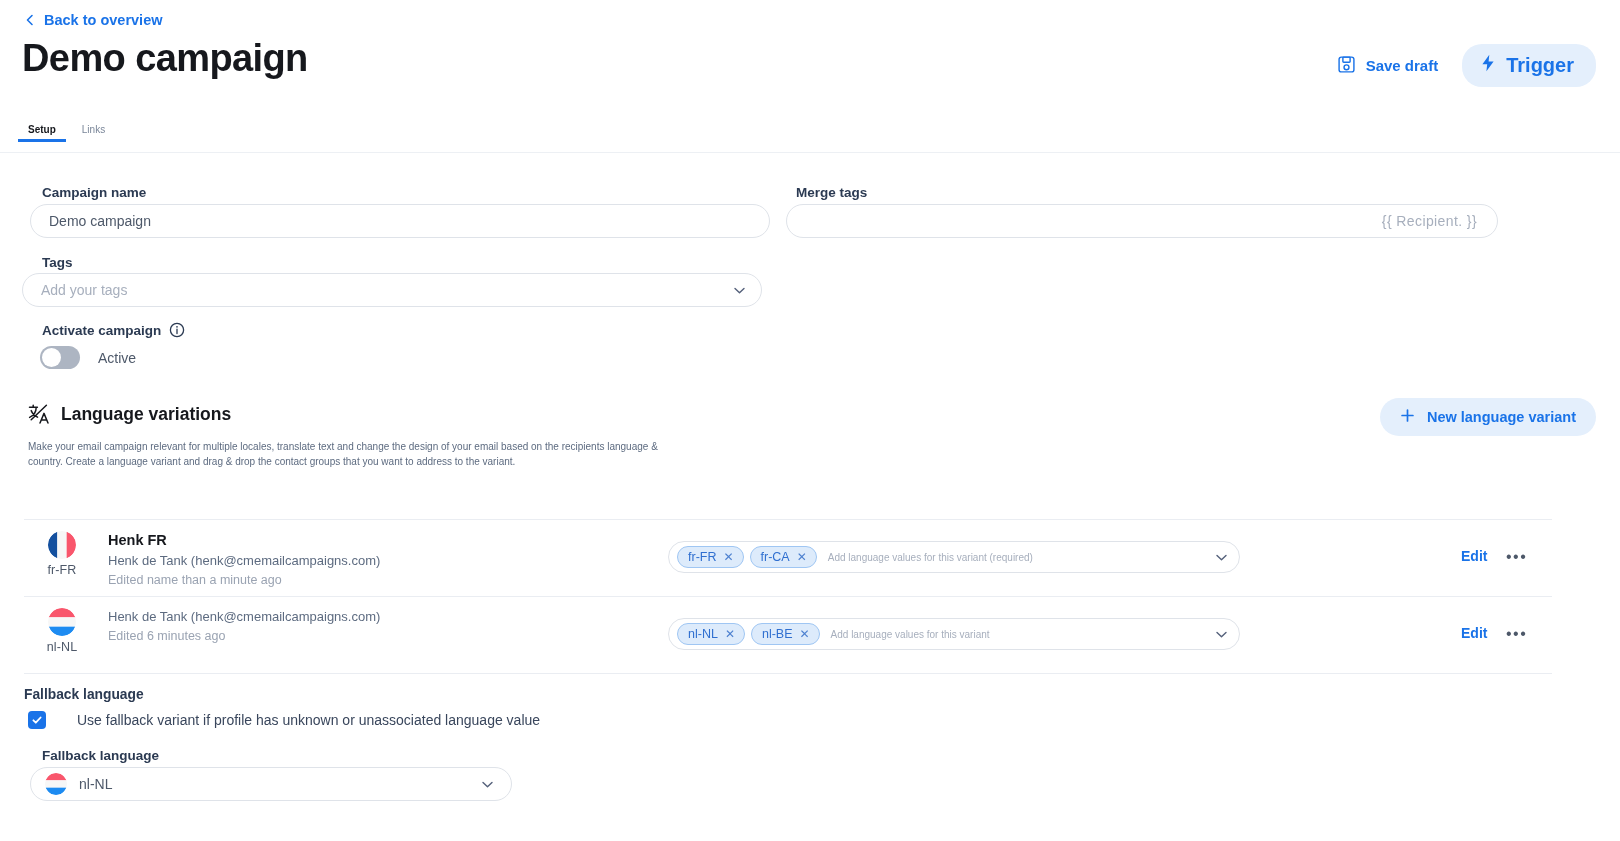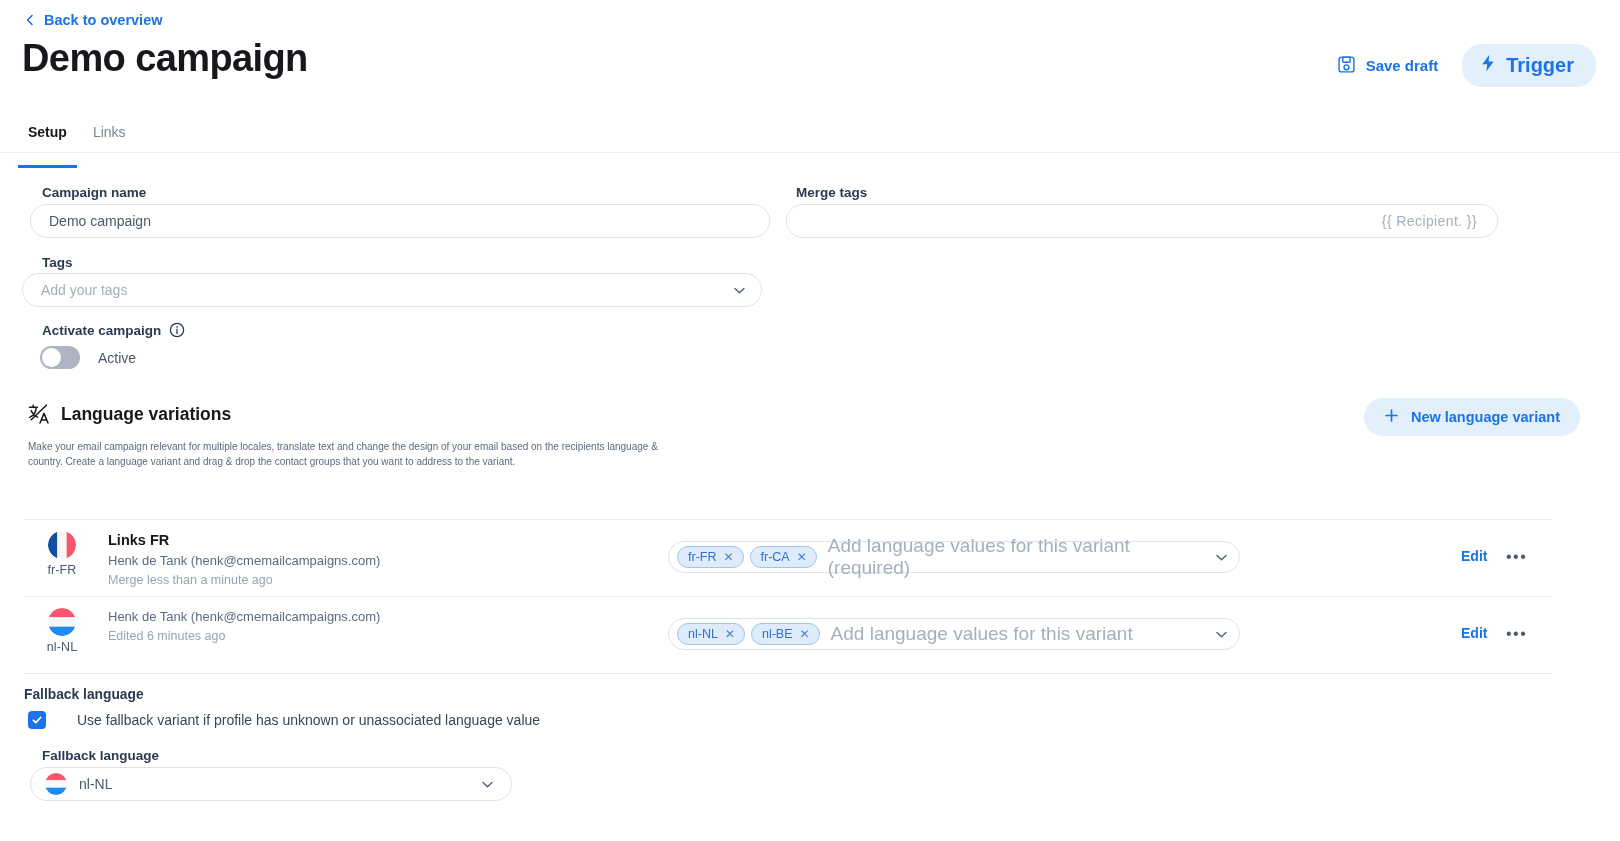--- a/index.html
+++ b/index.html
@@ -47,21 +47,21 @@
     padding: 10px 22px 10px 18px; cursor: pointer;
     font-family: inherit;
   }
 
   
   .tabs {
     position: absolute; left: 18px; top: 120px;
     display: flex; gap: 6px; align-items: flex-end;
   }
   .tab {
-    font-size: 14px; padding: 4px 10px 25px 10px;
+    font-size: 10px; padding: 4px 10px 4px 10px;
     color: #7a8699; font-weight: 400; cursor: pointer;
     border-bottom: 3px solid transparent; position: relative;
   }
   .tab.active { color: #16181d; font-weight: 700; border-bottom-color: #1a73e8; }
   .tabs-rule {
     position: absolute; left: 0; top: 152px; width: 1620px;
     height: 1px; background: #edf0f4;
   }
 
   
@@ -112,21 +112,21 @@
 
   
   #lv-header {
     position: absolute; left: 28px; top: 403px;
     display: flex; align-items: center; gap: 11px;
   }
   #lv-header .lv-title { font-size: 17.5px; font-weight: 700; color: #16181d; }
   .translate-icon { width: 22px; height: 22px; display:block; }
 
   #new-variant-btn {
-    position: absolute; right: 40px; top: 398px;
+    position: absolute; right: 24px; top: 398px;
     display: flex; align-items: center; gap: 12px;
     background: #e4effc; color: #1a73e8;
     font-size: 14.5px; font-weight: 600;
     border: none; border-radius: 20px;
     padding: 10px 20px; cursor: pointer;
     font-family: inherit;
   }
 
   #lv-desc {
     position: absolute; left: 28px; top: 440px; width: 640px;
@@ -166,21 +166,21 @@
   }
   .chip {
     display: flex; align-items: center; gap: 7px;
     background: #ddebfb; border: 1px solid #9fc6f3;
     color: #2f6fd0; border-radius: 12px;
     font-size: 12.5px; padding: 2px 9px 2px 10px;
     height: 22px; white-space: nowrap;
     cursor: pointer;
   }
   .chip .x { font-size: 12px; color: #4b7fcf; line-height: 1; }
-  .lang-ph { font-size: 19px; color: #a7afbd; flex: 1; padding-left: 5px; }
+  .lang-ph { font-size: 10px; color: #a7afbd; flex: 1; padding-left: 5px; }
 
   .row-edit {
     position: absolute; left: 1437px; top: 29px;
     font-size: 14px; font-weight: 600; color: #1a73e8; cursor: pointer;
   }
   .row-more {
     position: absolute; left: 1482px; top: 29px;
     font-size: 16px; color: #4d5869; cursor: pointer; letter-spacing: 1.5px;
   }
 
@@ -322,23 +322,23 @@
           <g clip-path="url(#cfr)">
             <rect x="0" y="0" width="9.34" height="28" fill="#14509f"></rect>
             <rect x="9.34" y="0" width="9.34" height="28" fill="#f7f7f7"></rect>
             <rect x="18.67" y="0" width="9.34" height="28" fill="#f9566c"></rect>
           </g>
         </svg>
       </span>
       <div class="flag-code">fr-FR</div>
     </div>
     <div class="variant-meta">
-      <div class="variant-name">Links FR</div>
+      <div class="variant-name">Henk FR</div>
       <div class="variant-owner">Henk de Tank (henk@cmemailcampaigns.com)</div>
-      <div class="variant-edited">Merge less than a minute ago</div>
+      <div class="variant-edited">Edited name than a minute ago</div>
     </div>
     <div class="lang-select">
       <span class="chip">
         <span>fr-FR</span>
         <span class="x">✕</span>
       </span>
       <span class="chip">
         <span>fr-CA</span>
         <span class="x">✕</span>
       </span>

